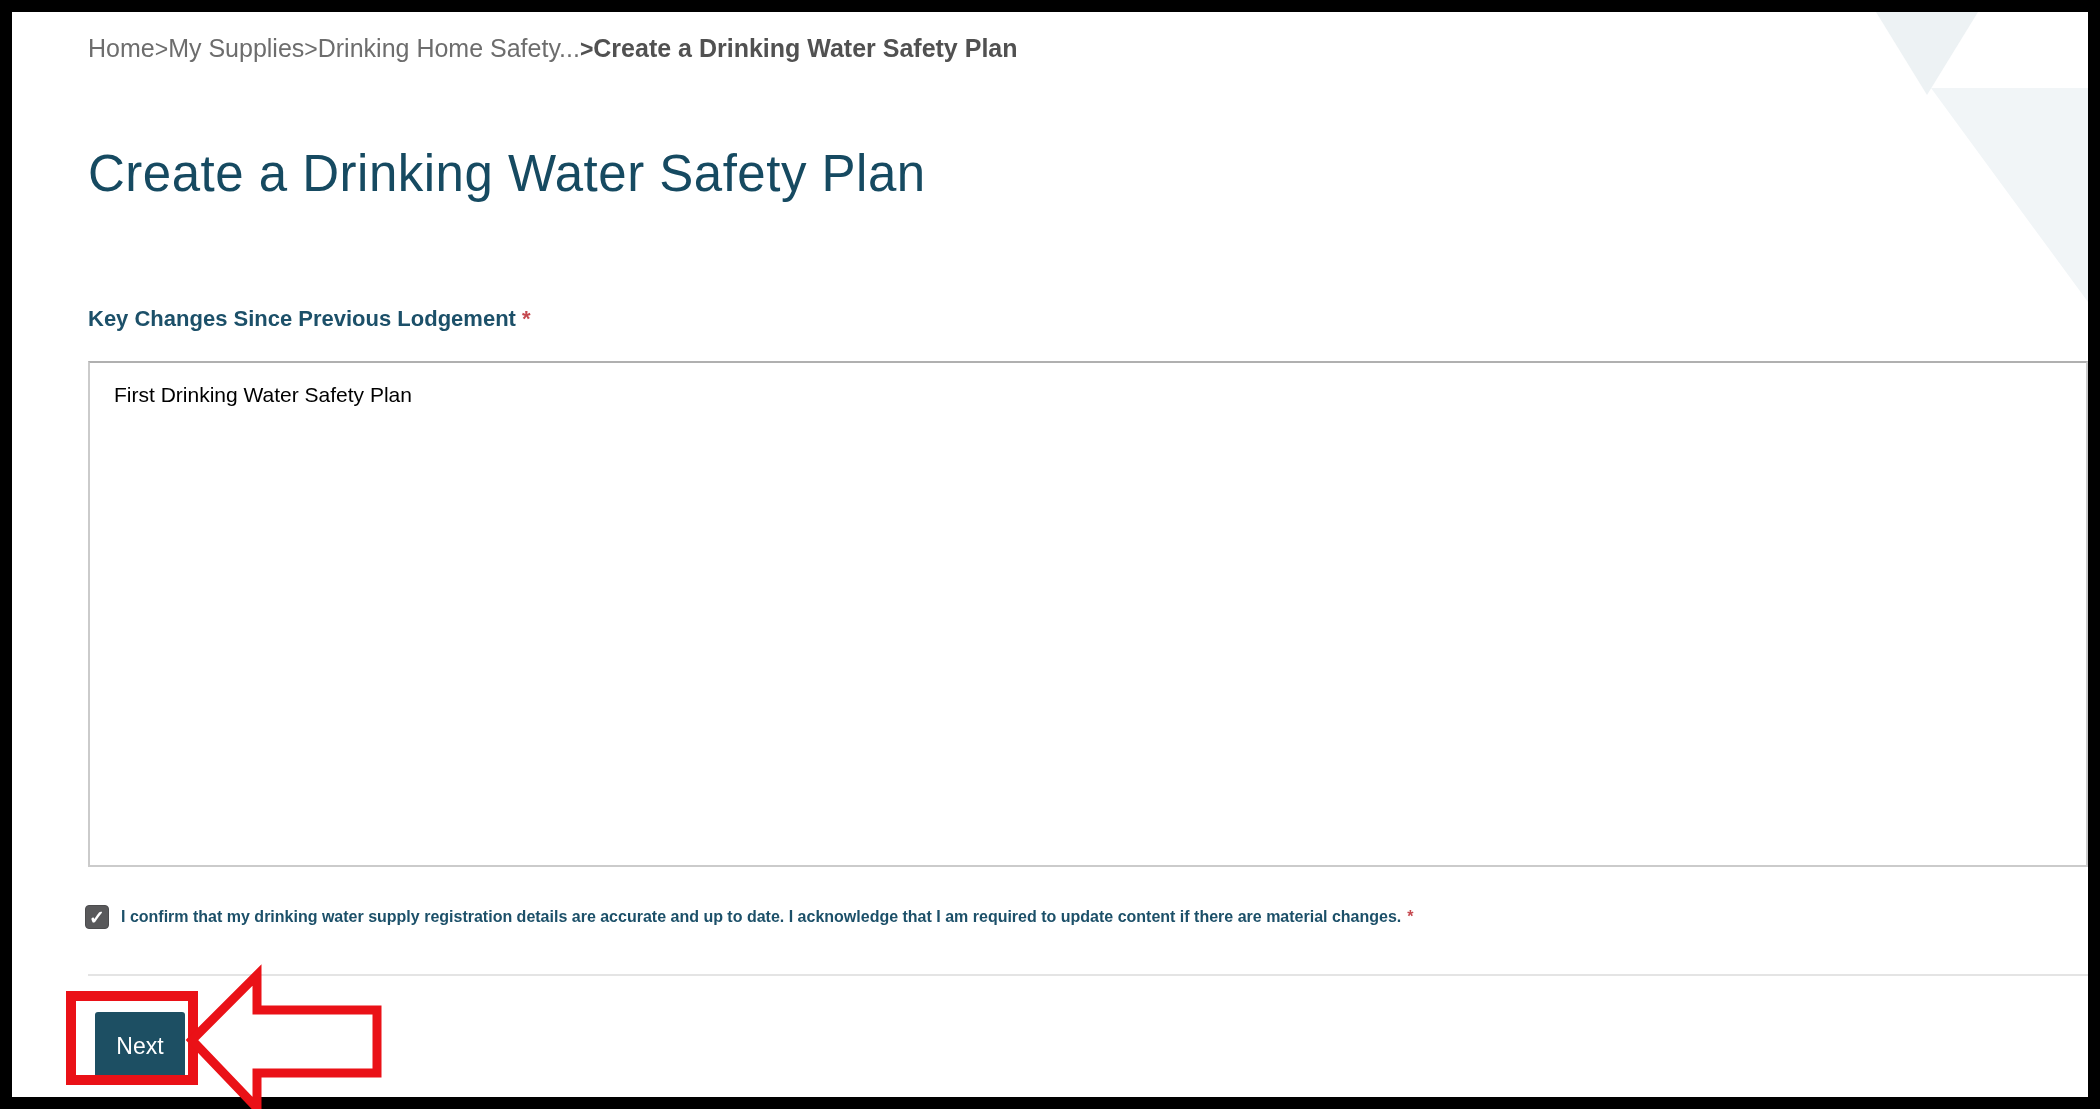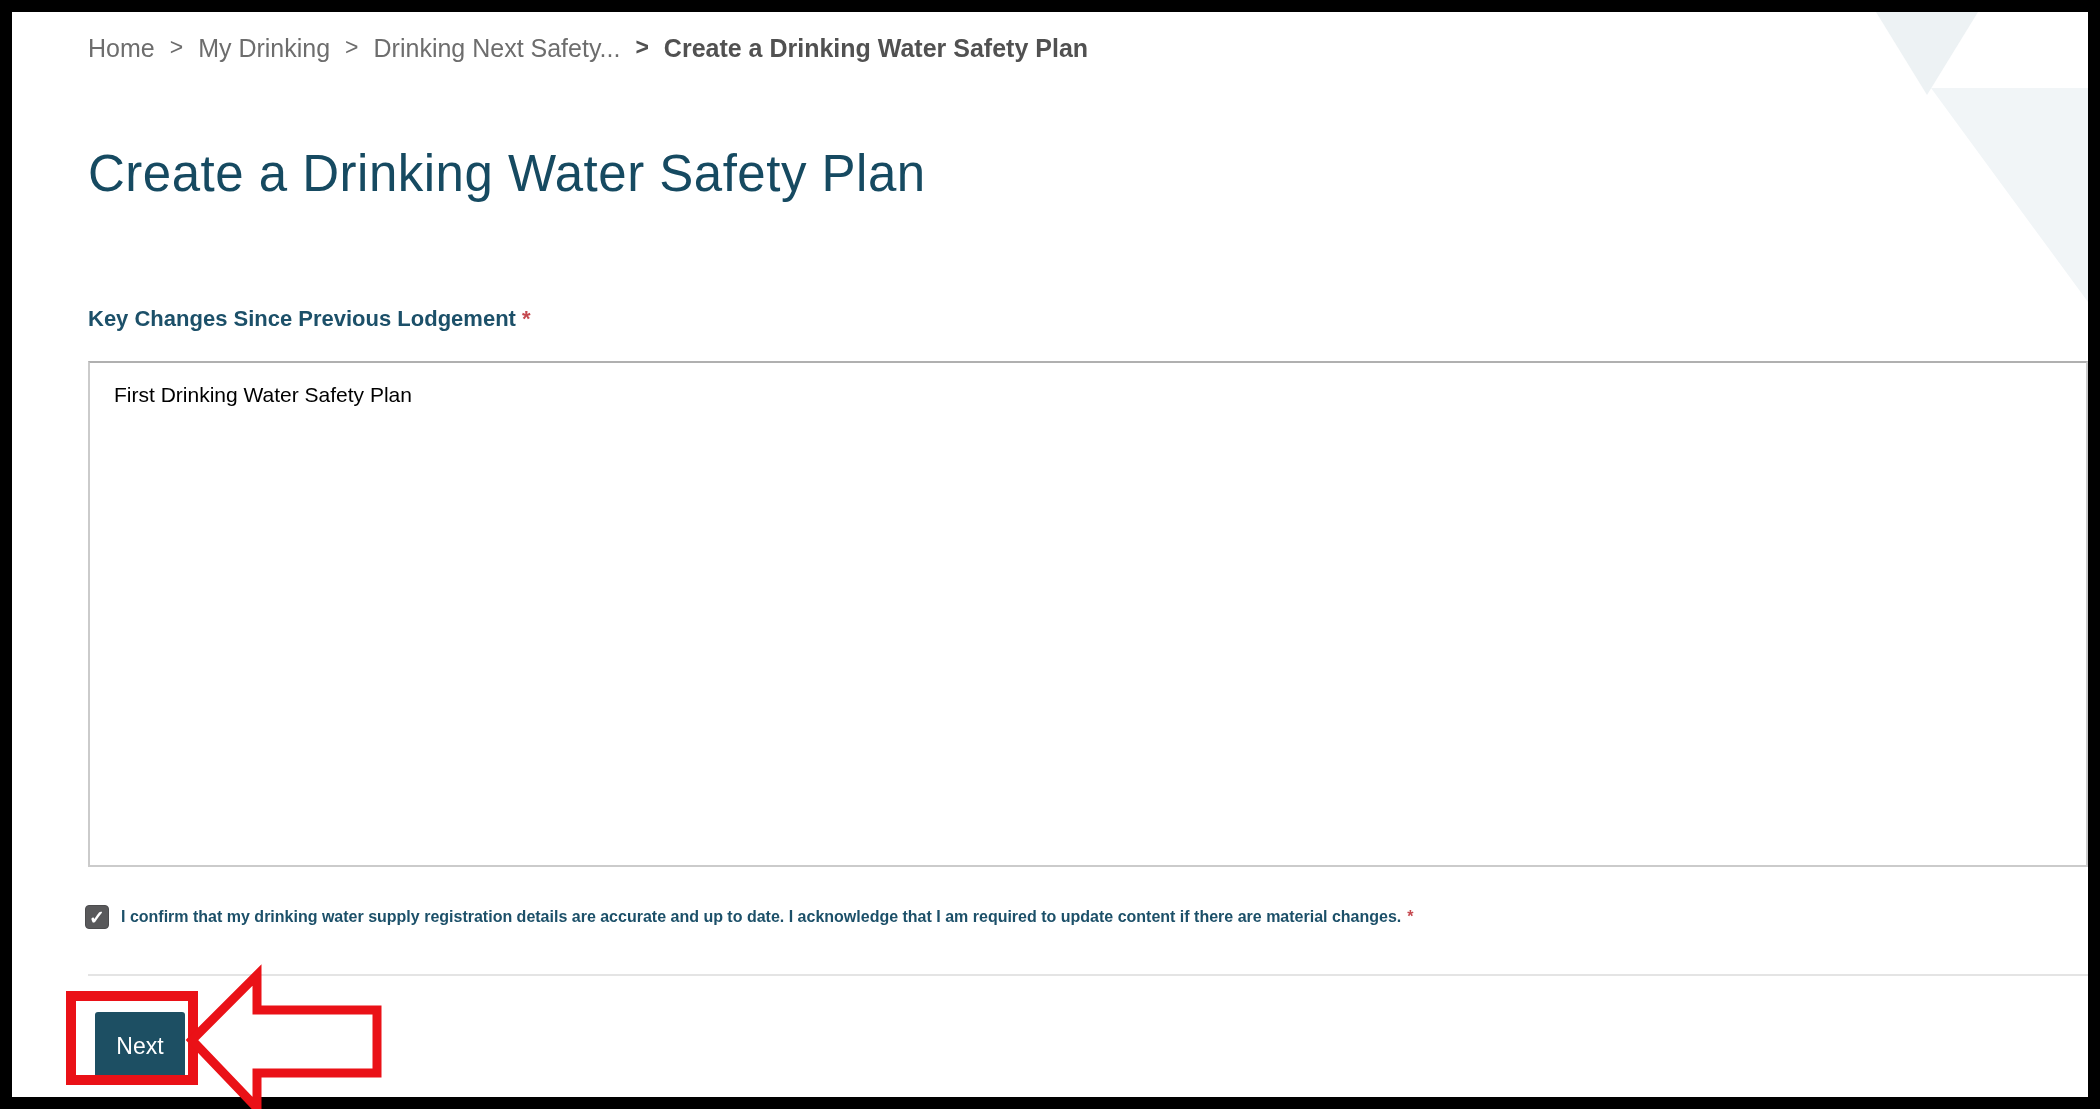--- a/index.html
+++ b/index.html
@@ -11,22 +11,22 @@
   
   .frame { position:absolute; left:0; top:0; width:2100px; height:1109px;
            border:12px solid #000; pointer-events:none; z-index:10; }
 
   .page { position:absolute; left:12px; top:12px; width:2076px; height:1085px;
           background:#fff; z-index:1; }
 
   .deco-triangles { position:absolute; right:0; top:0; z-index:0; }
 
   
-  .breadcrumb { position:absolute; left:76px; top:22px; display:flex; align-items:flex-start;
-                gap:15px; font-size:25px; color:#6d6d6d; white-space:nowrap; z-index:2; }
+  .breadcrumb { position:absolute; left:76px; top:22px; display:flex; align-items:flex-end;
+                font-size:25px; color:#6d6d6d; white-space:nowrap; z-index:2; }
   .crumb { color:#6d6d6d; }
   .crumb-current { color:#515151; font-weight:bold; }
   .sep { color:#6d6d6d; font-size:23px; }
   .sep-dark { color:#515151; font-weight:bold; }
 
   
   .page-title { position:absolute; left:76px; top:132px; font-size:51px; font-weight:400;
                 color:#164a61; letter-spacing:0.5px; z-index:2; }
 
   
@@ -76,23 +76,23 @@
   <div class="page">
 
     <svg class="deco-triangles" width="238" height="300" viewBox="0 0 238 300">
       <polygon points="26,0 128,0 77,83" fill="#edf2f4"></polygon>
       <polygon points="81,76 238,76 238,290" fill="#f1f5f7"></polygon>
     </svg>
 
     <nav class="breadcrumb">
       <span class="crumb">Home</span>
       <span class="sep">&gt;</span>
-      <span class="crumb">My Drinking</span>
+      <span class="crumb">My Supplies</span>
       <span class="sep">&gt;</span>
-      <span class="crumb">Drinking Next Safety...</span>
+      <span class="crumb">Drinking Home Safety...</span>
       <span class="sep sep-dark">&gt;</span>
       <span class="crumb crumb-current">Create a Drinking Water Safety Plan</span>
     </nav>
 
     <h1 class="page-title">Create a Drinking Water Safety Plan</h1>
 
     <div class="field-label">
       <span>Key Changes Since Previous Lodgement</span><span class="req">*</span>
     </div>
 

